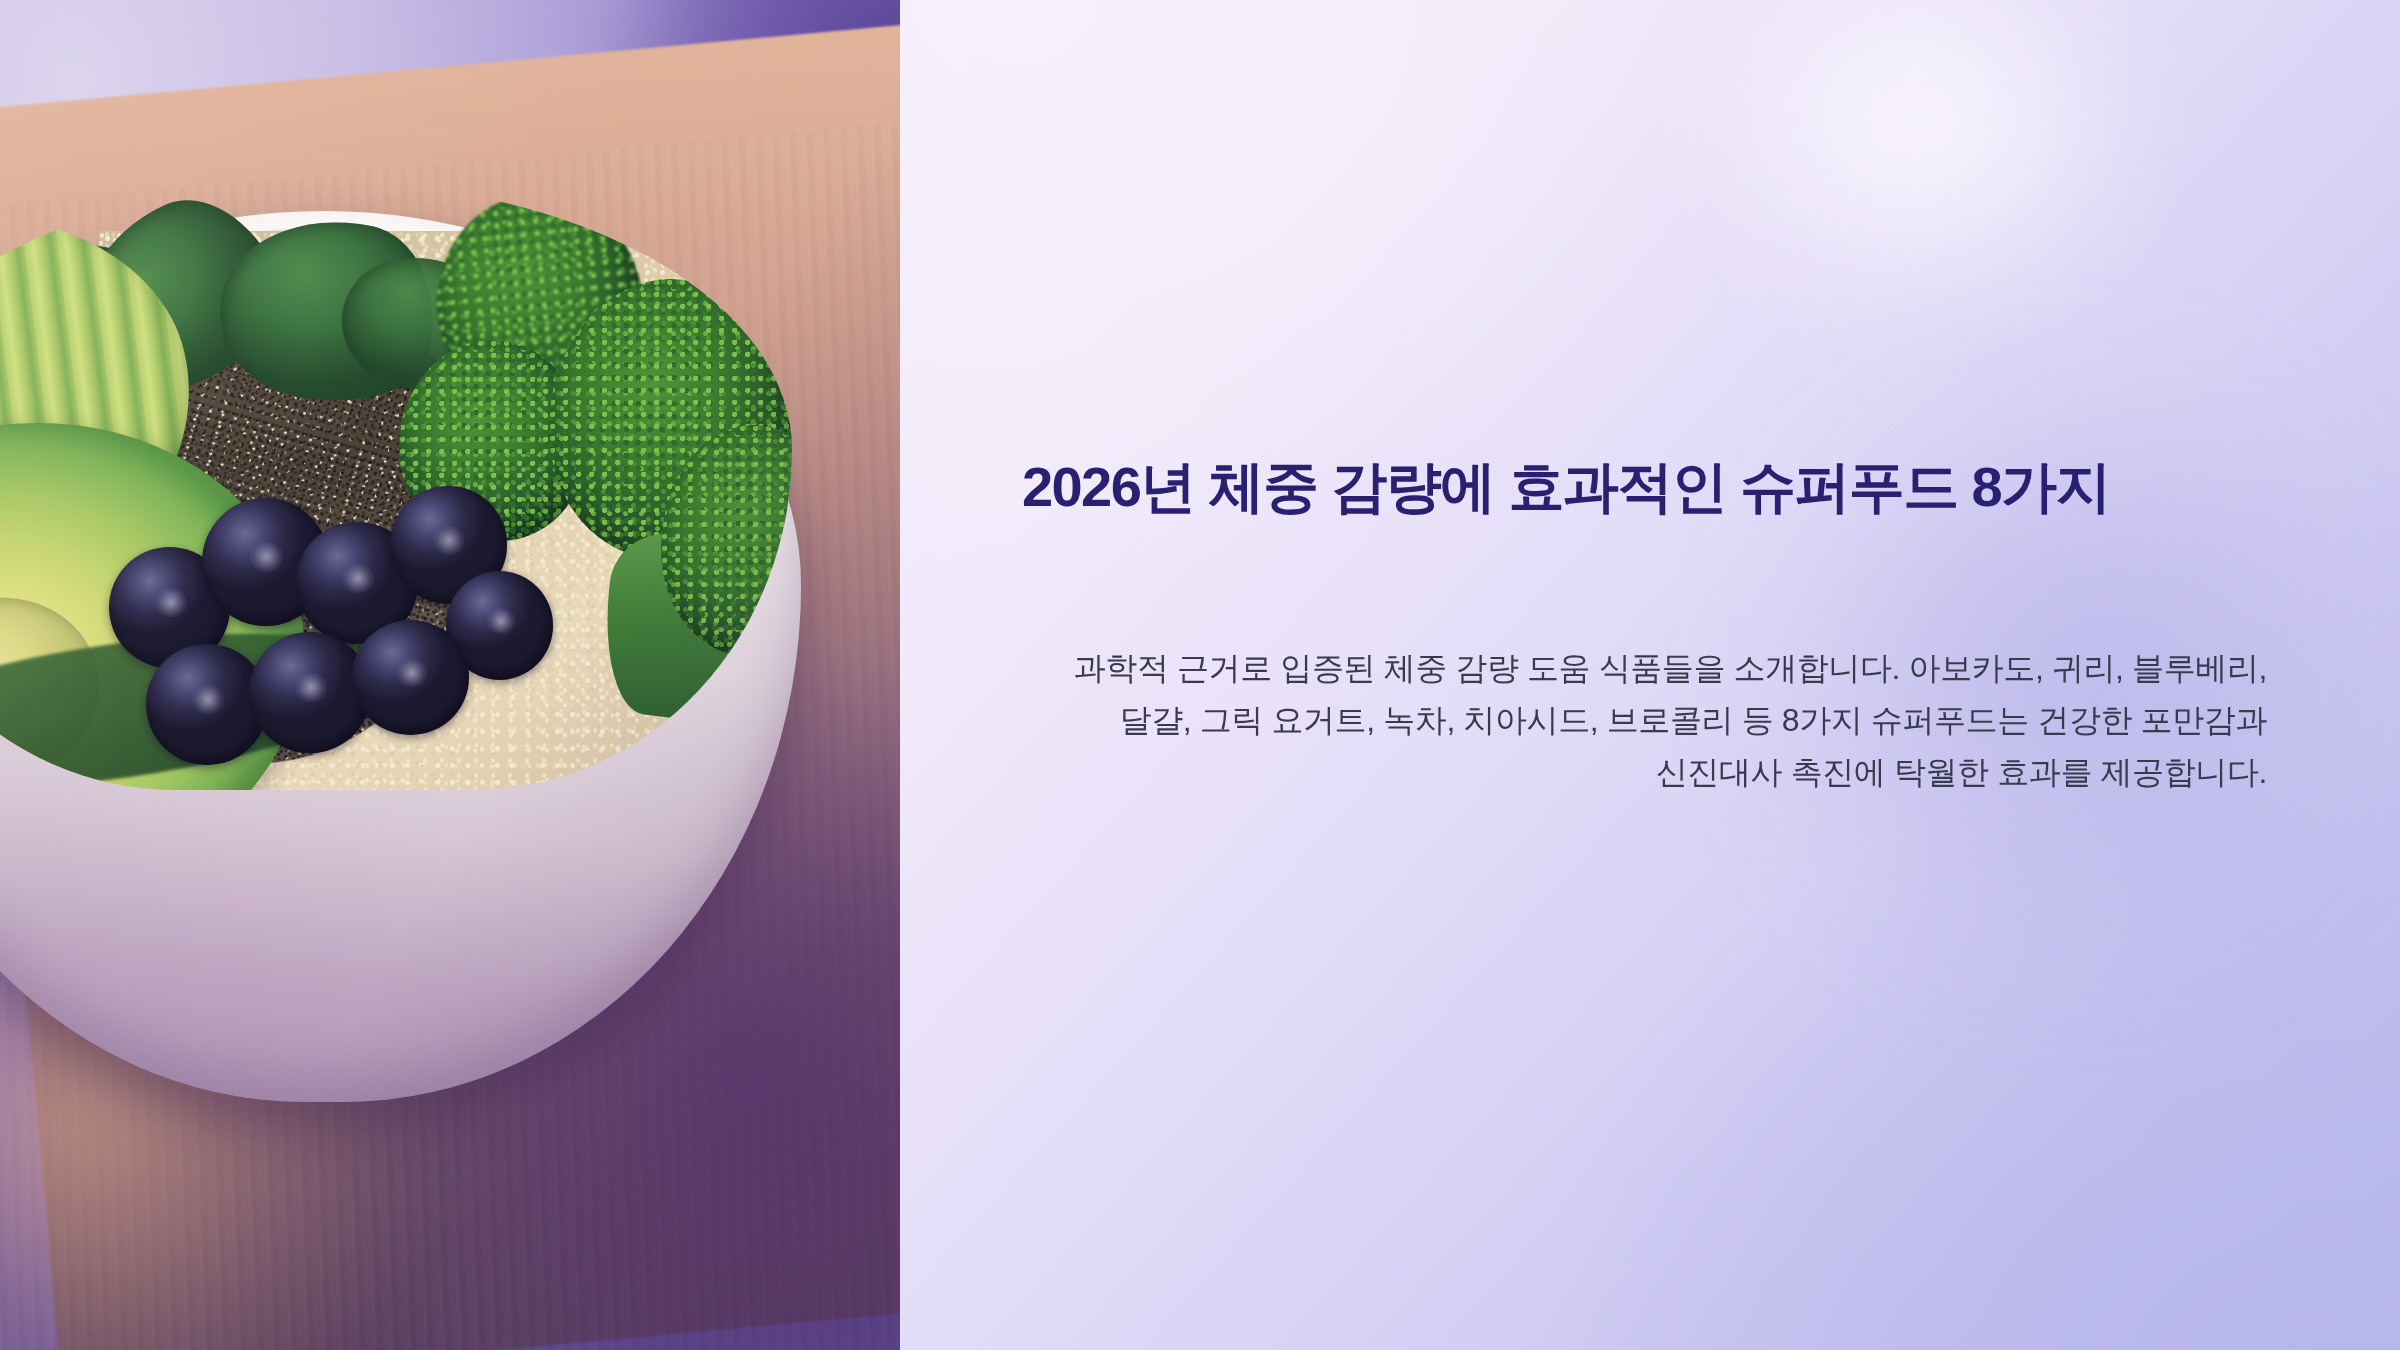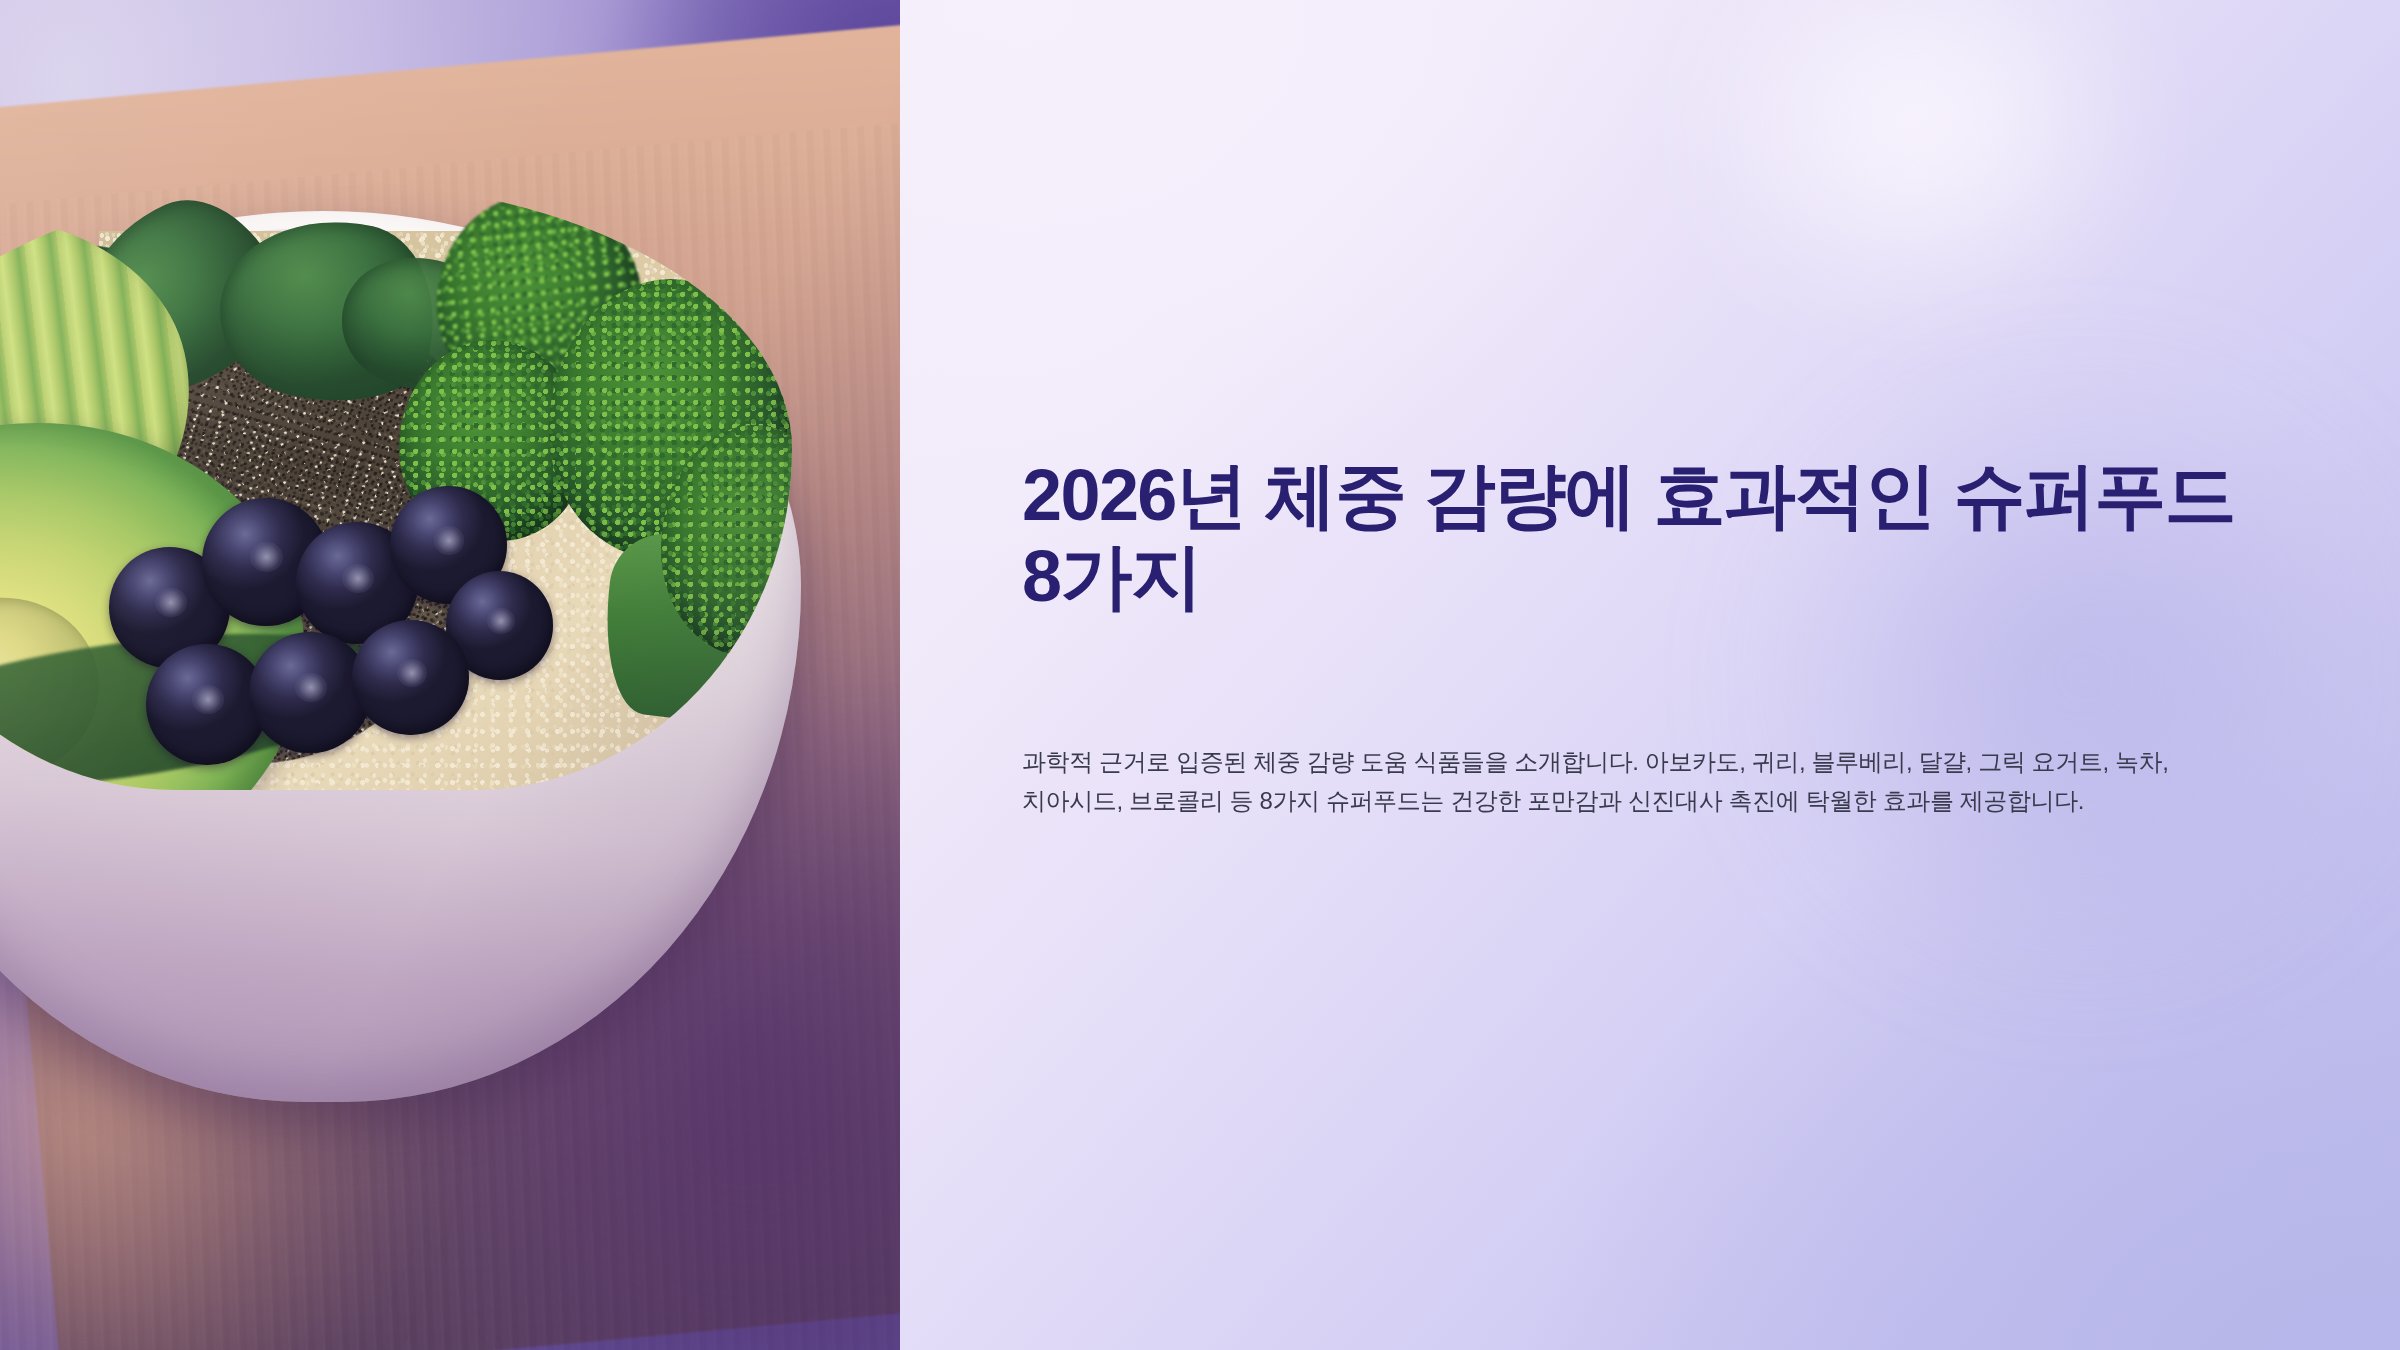--- a/index.html
+++ b/index.html
@@ -316,38 +316,39 @@
   .copy {
     position: absolute;
     left: 122px;
     top: 455px;
     width: 1250px;
   }
 
   .headline {
     margin: 0;
     font-family: "Liberation Sans Narrow", "Liberation Sans", "DejaVu Sans", sans-serif;
-    font-size: 72px;
+    font-size: 56px;
     line-height: 1.13;
     font-weight: 700;
     letter-spacing: -1.6px;
     color: #2a2072;
     word-break: keep-all;
   }
 
   .lede {
     margin: 125px 0 0 0;
     font-family: "Liberation Sans", "DejaVu Sans", sans-serif;
-    font-size: 24px;
+    font-size: 32px;
     line-height: 1.62;
     font-weight: 400;
     color: #393a4d;
     letter-spacing: -0.4px;
     word-break: keep-all;
     max-width: 1245px;
+    text-align: right;
   }
 </style>
 </head>
 <body>
 
 <div class="hero">
 
   <div class="photo-pane">
     <div class="ph-wall"></div>
     <div class="ph-wall-dark"></div>

